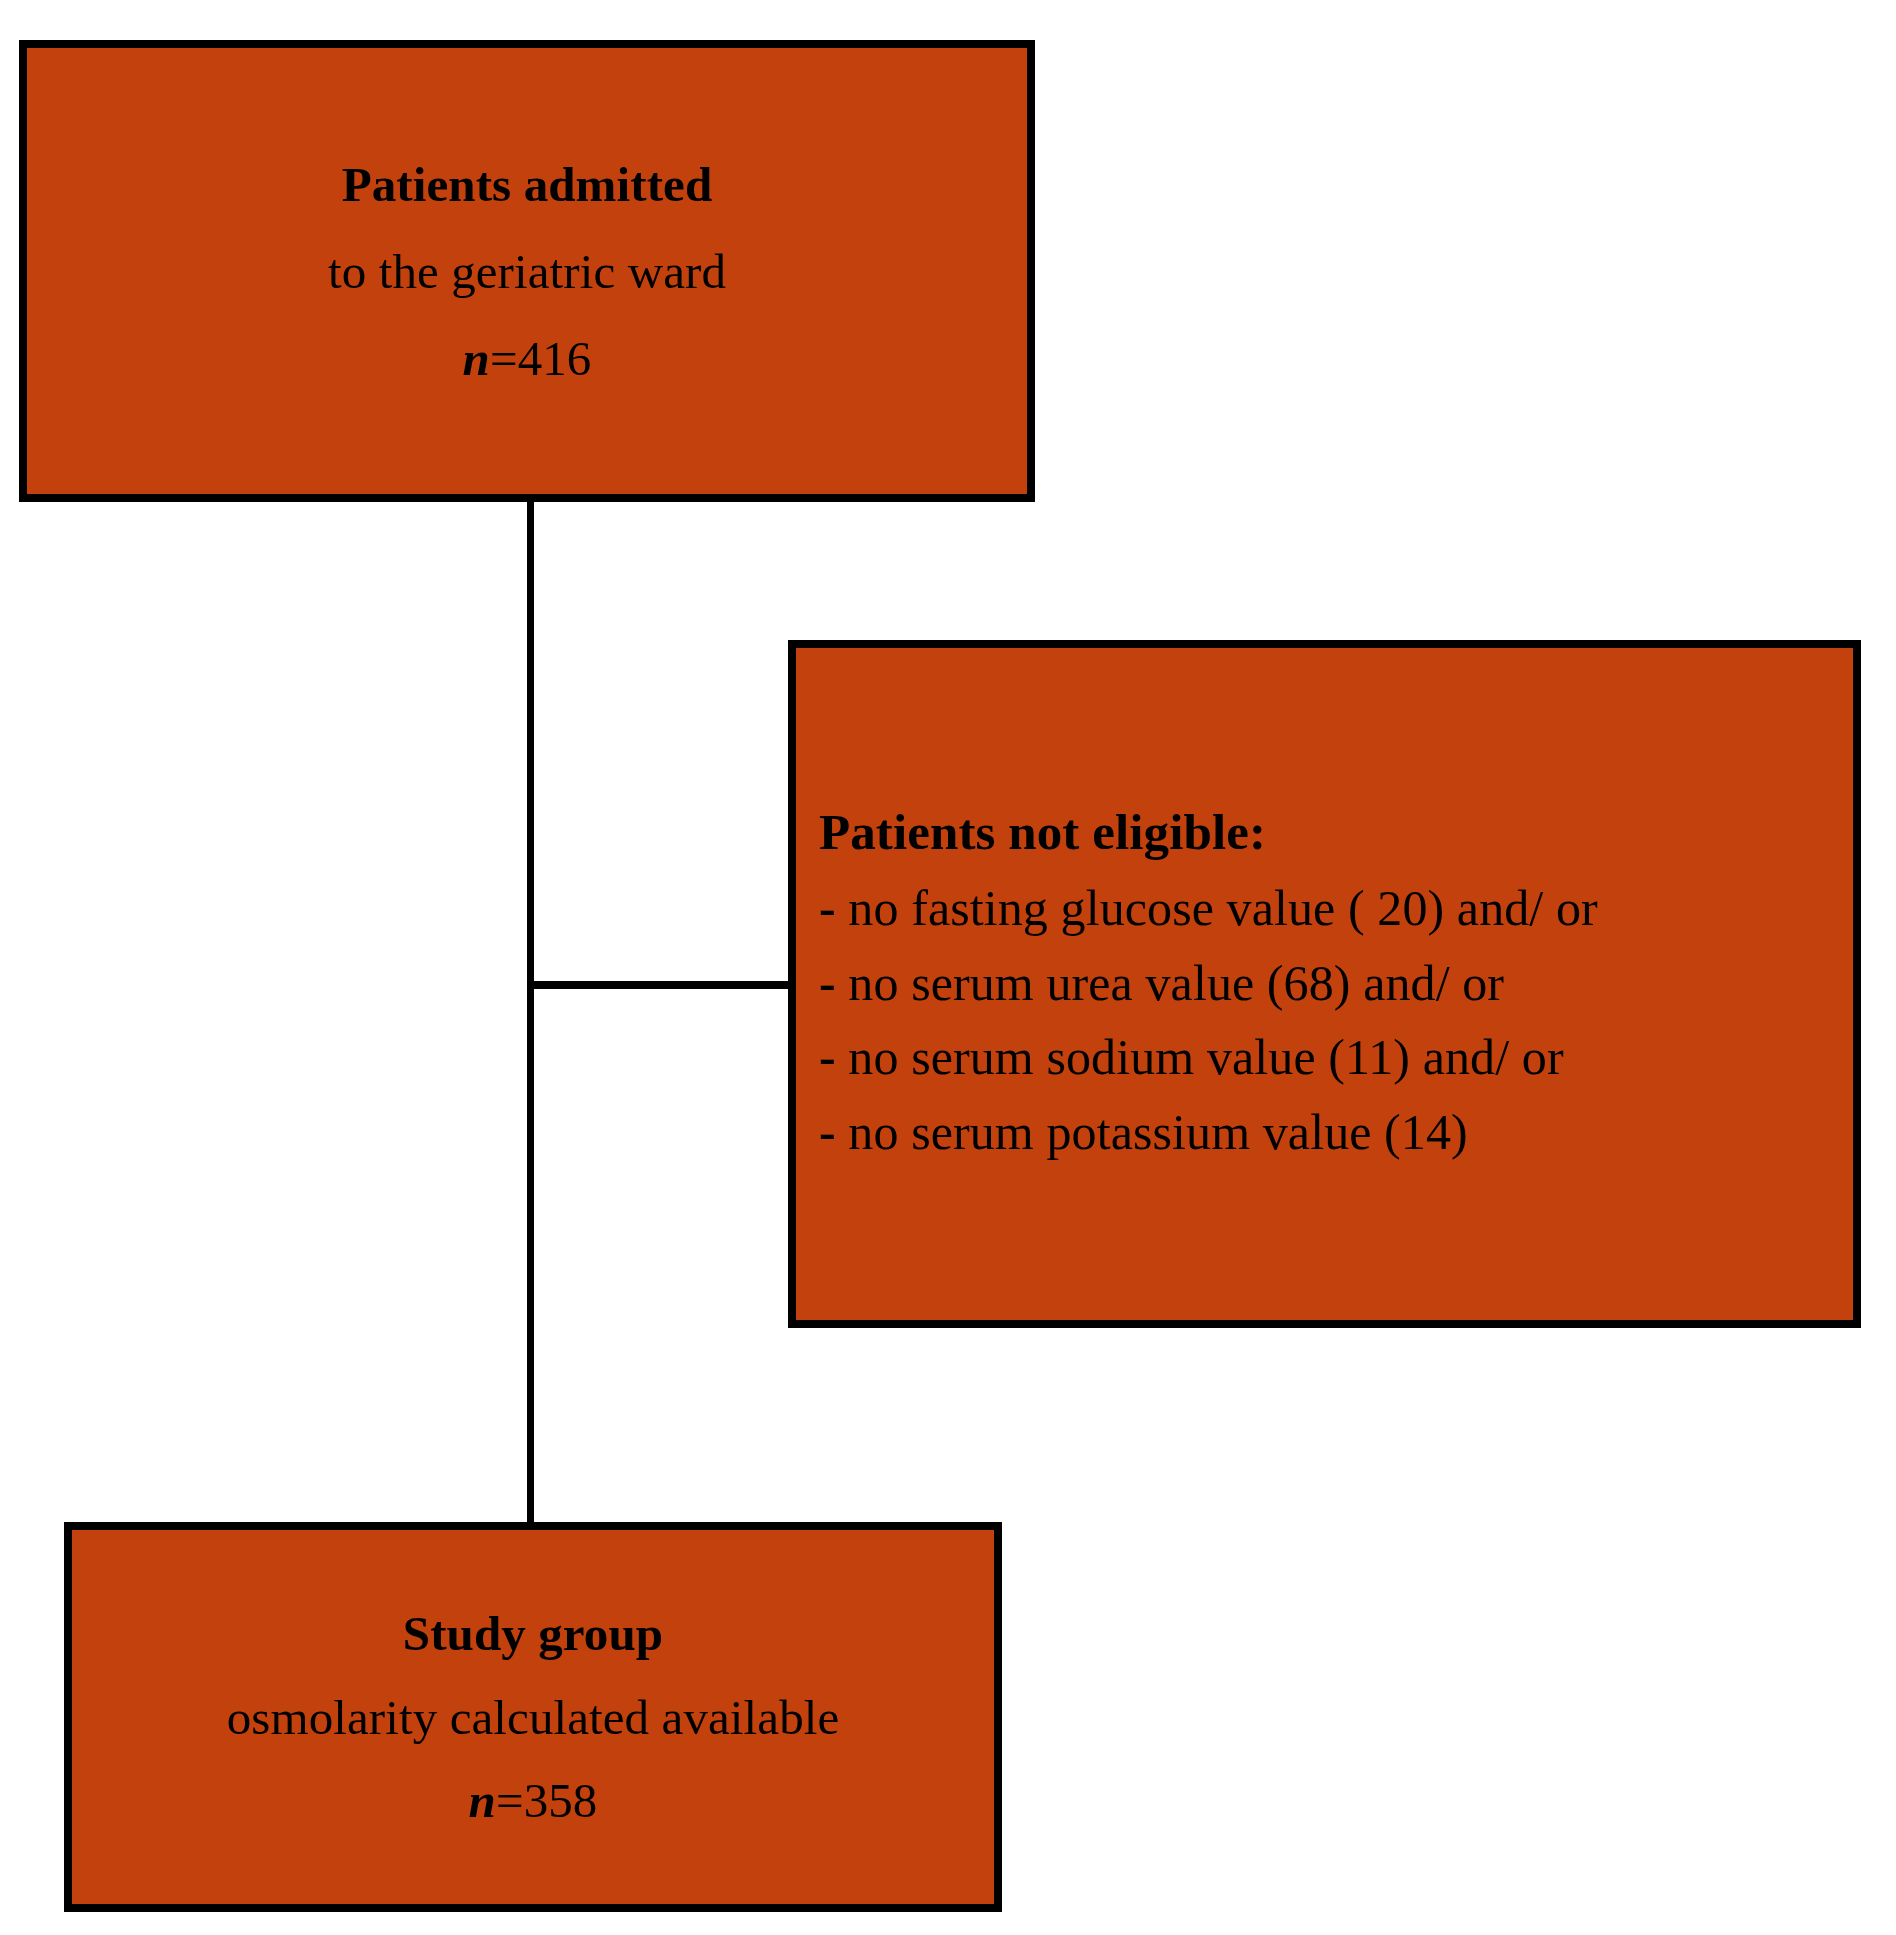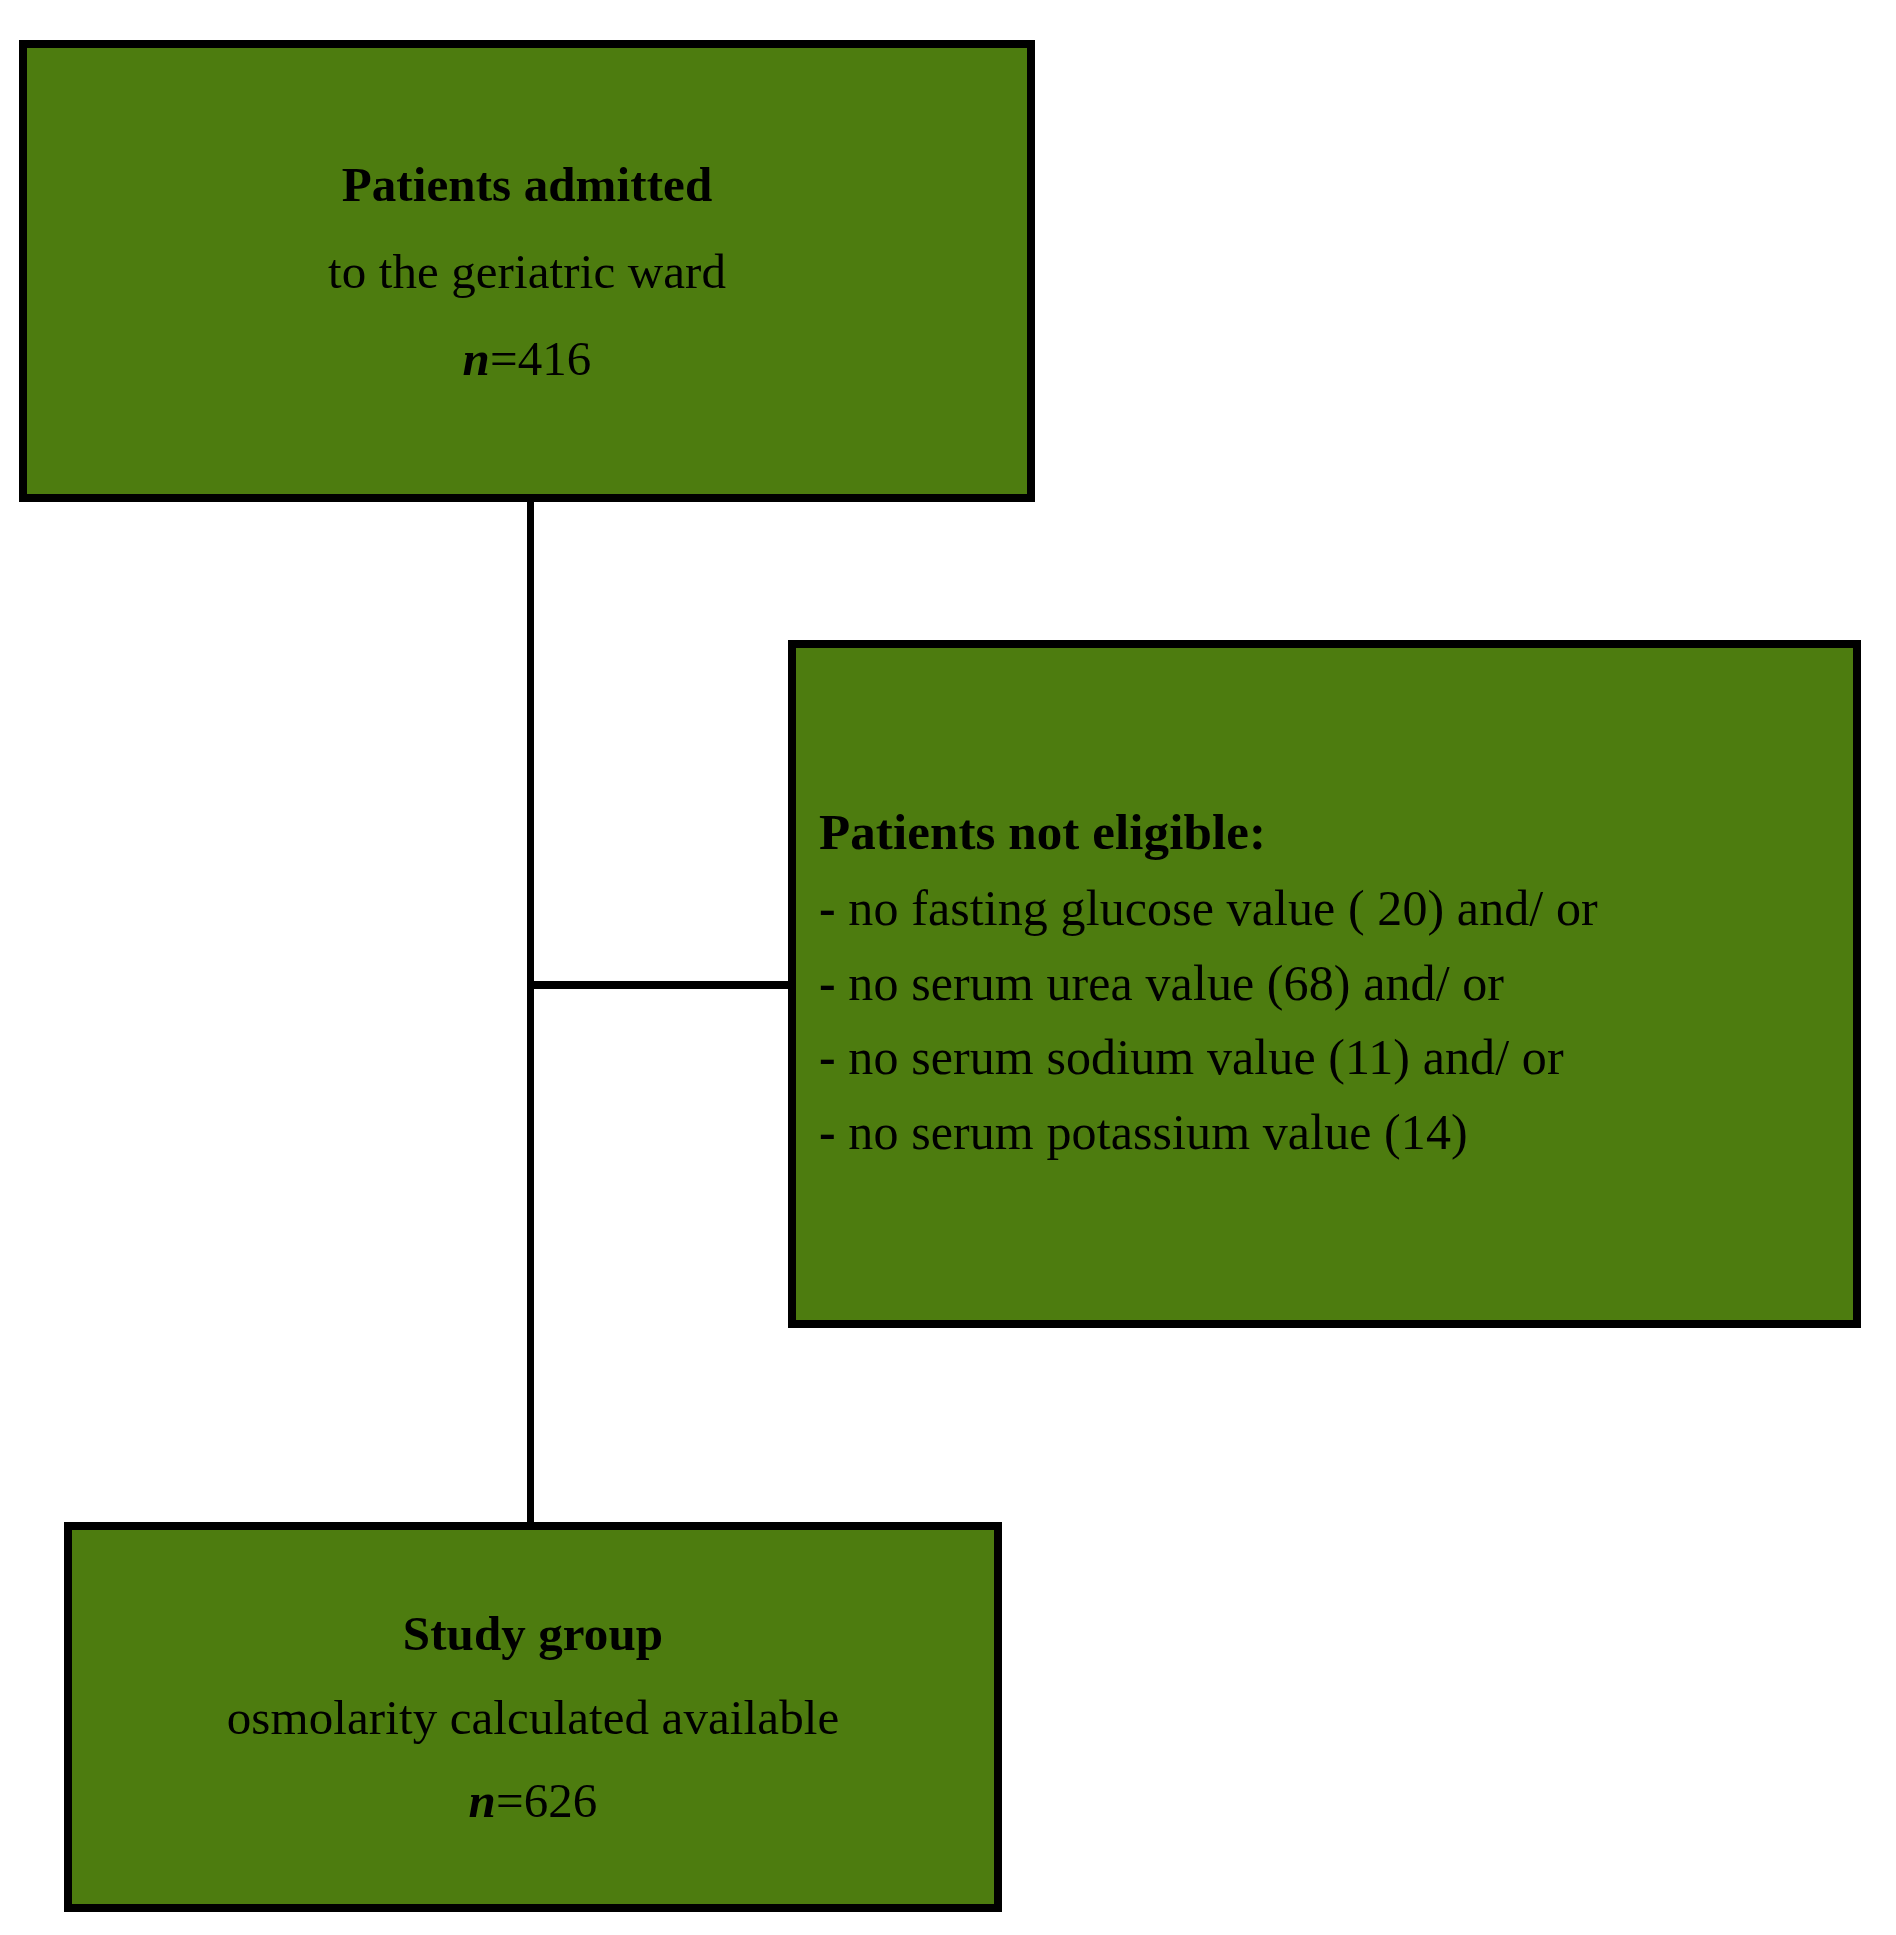--- a/index.html
+++ b/index.html
@@ -18,21 +18,21 @@
     height: 1936px;
     background: #ffffff;
     overflow: hidden;
   }
 
   
   .flow-box {
     position: absolute;
     box-sizing: border-box;
     border: 8px solid #000000;
-    background: #4d7c0f;
+    background: #c2410c;
     display: flex;
     flex-direction: column;
     justify-content: center;
   }
 
   #box-admitted {
     left: 19px;
     top: 40px;
     width: 1016px;
     height: 462px;
@@ -125,20 +125,20 @@
     <div class="line bullet"><span class="dash">-</span><span> no serum urea value (68) and/ or</span></div>
 
     <div class="line bullet"><span class="dash">-</span><span> no serum sodium value (11) and/ or</span></div>
 
     <div class="line bullet"><span class="dash">-</span><span> no serum potassium value (14)</span></div>
   </div>
 
   <div class="flow-box" id="box-study-group">
     <div class="line line-bold">Study group</div>
     <div class="line">osmolarity calculated available</div>
-    <div class="line"><span class="ital-n">n</span><span class="num-bold">=626</span></div>
+    <div class="line"><span class="ital-n">n</span><span class="num-bold">=358</span></div>
   </div>
 
   <div class="conn" id="conn-vertical"></div>
   <div class="conn" id="conn-horizontal"></div>
 
 </div>
 
 
 </body></html>

